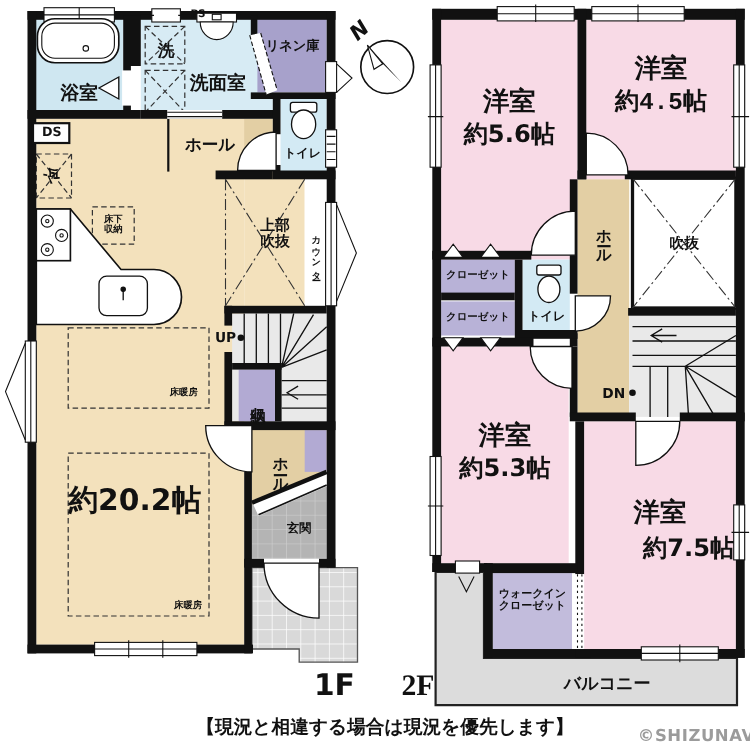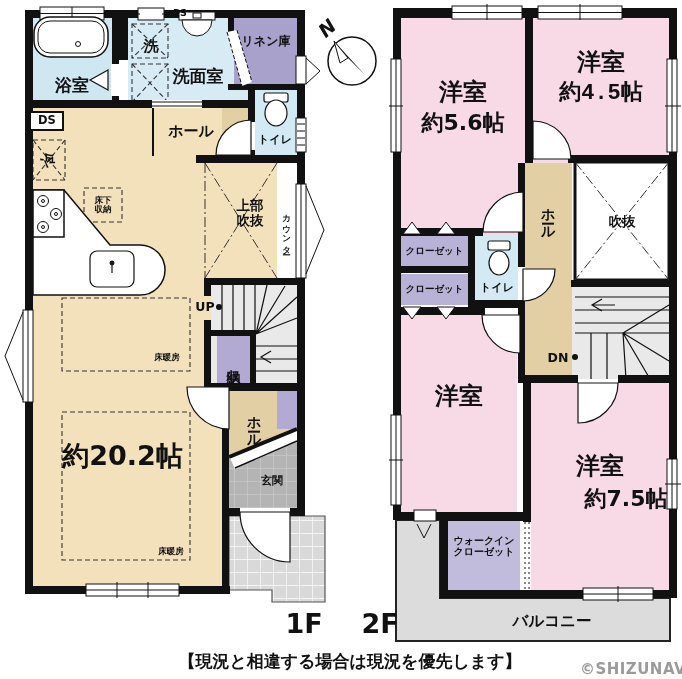--- a/index.html
+++ b/index.html
@@ -288,24 +288,25 @@
 <div class="lbl" style="left:409px;top:110px;width:108px;height:26px;font-size:22px;">約5.6帖</div>
 <div class="lbl" style="left:569px;top:49px;width:64px;height:27px;font-size:24px;">洋室</div>
 <div class="lbl" style="left:547px;top:81px;width:108px;height:26px;font-size:22px;font-family:Liberation Mono, monospace;">約4.5帖</div>
 <div class="lbl" style="left:402px;top:244px;width:65px;height:15px;font-size:9.5px;">クローゼット</div>
 <div class="lbl" style="left:402px;top:282px;width:65px;height:15px;font-size:9.5px;">クローゼット</div>
 <div class="lbl" style="left:475px;top:280px;width:44px;height:15px;font-size:11px;">トイレ</div>
 <div class="lbl vert" style="left:537px;top:182px;width:22px;height:68px;font-size:14px;">ホール</div>
 <div class="lbl" style="left:597px;top:213px;width:50px;height:17px;font-size:13.5px;">吹抜</div>
 <div class="lbl" style="left:544px;top:350px;width:28px;height:15px;font-size:12.5px;">DN</div>
 <div class="lbl" style="left:427px;top:383px;width:64px;height:27px;font-size:24px;">洋室</div>
+<div class="lbl" style="left:405px;top:414px;width:108px;height:26px;font-size:22px;">約5.3帖</div>
 <div class="lbl" style="left:568px;top:453px;width:64px;height:27px;font-size:24px;">洋室</div>
 <div class="lbl" style="left:572px;top:486px;width:108px;height:26px;font-size:22px;">約7.5帖</div>
 <div class="lbl" style="left:444px;top:531px;width:80px;height:32px;font-size:10px;">ウォークイン
 クローゼット</div>
 <div class="lbl" style="left:500px;top:611px;width:104px;height:20px;font-size:15.5px;">バルコニー</div>
-<div class="lbl" style="left:356px;top:608px;width:48px;height:32px;font-size:27px;">2F</div>
+<div class="lbl" style="left:356px;top:608px;width:48px;height:32px;font-size:27px;font-family:Liberation Serif, serif;">2F</div>
 
 <div class="lbl nmark" style="left:312px;top:16px;width:30px;height:24px;font-size:19px;">N</div>
 <div class="lbl" style="left:150px;top:649px;width:400px;height:24px;font-size:17px;">【現況と相違する場合は現況を優先します】</div>
 <div class="lbl wm" style="left:578px;top:660px;width:110px;height:18px;font-size:15px;">©SHIZUNAV</div>
 
 </div>
 
 </body></html>

